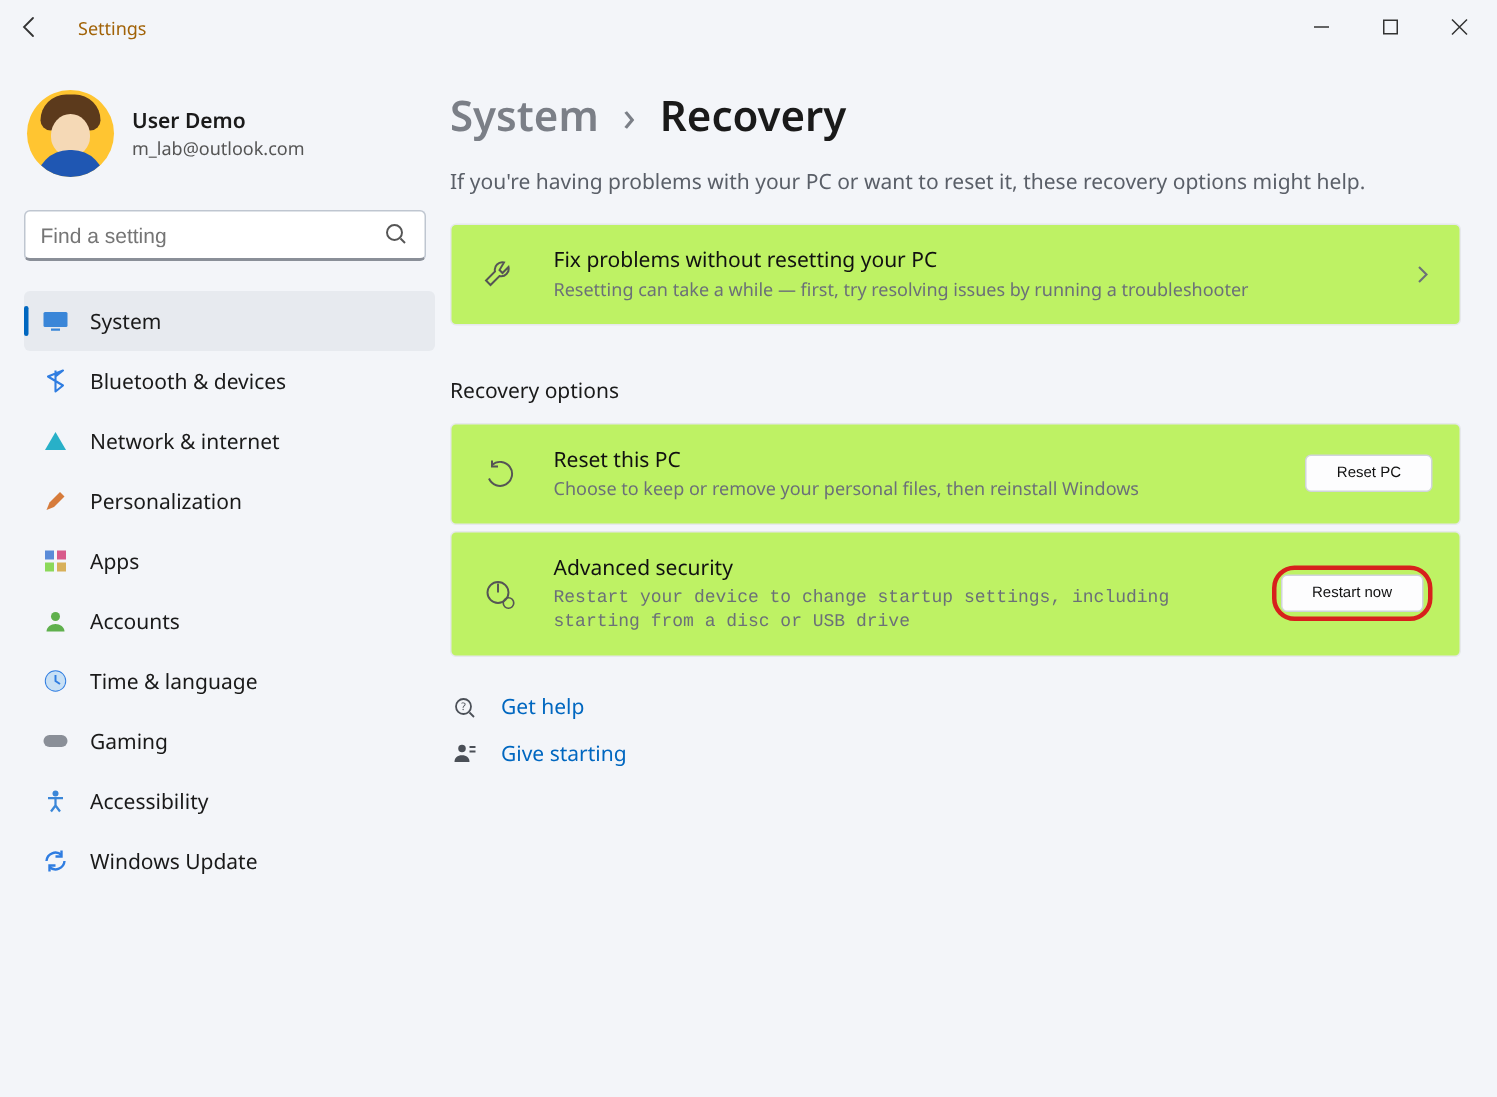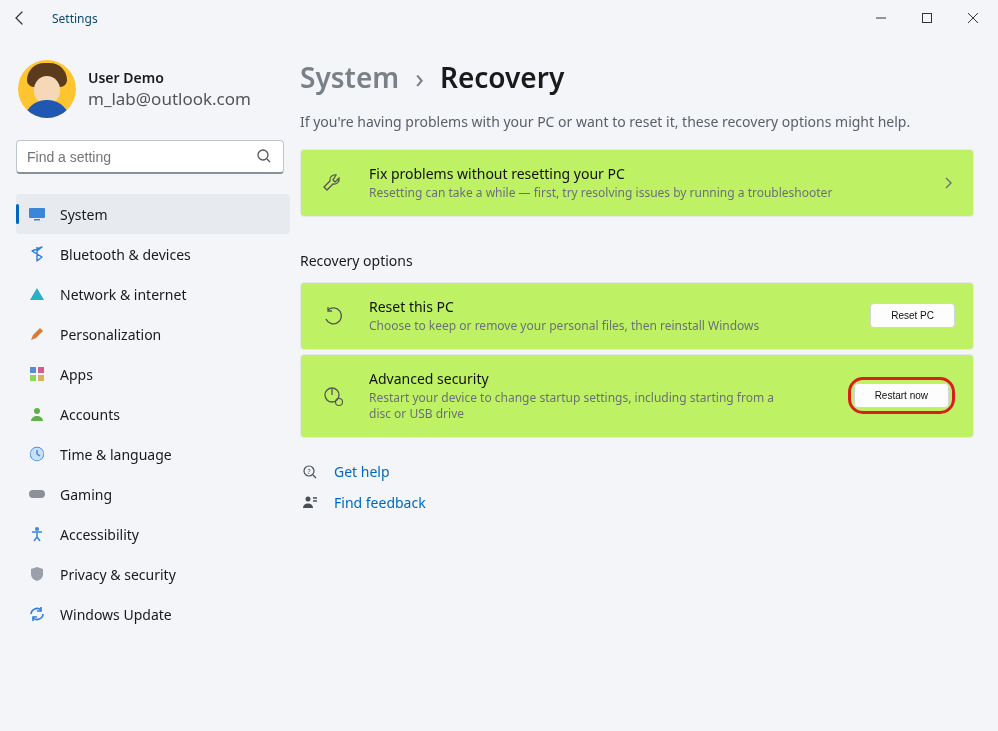--- a/index.html
+++ b/index.html
@@ -14,39 +14,39 @@
   .titlebar {
     height: 36px;
     display: flex; align-items: center;
     padding: 0 2px;
   }
   .titlebar .back {
     width: 36px; height: 36px;
     display:flex; align-items:center; justify-content:center;
     color:#555;
   }
-  .titlebar .title { font-size:12px; margin-left: 14px; color:#0c4a6e;}
+  .titlebar .title { font-size:12px; margin-left: 14px; color:#a16207;}
   .titlebar .spacer { flex:1; }
   .winbtn {
     width:46px; height:36px;
     display:flex; align-items:center; justify-content:center;
     color:#333;
   }
   .layout { display:flex; height: calc(731px - 36px); }
   .sidebar { width: 300px; padding: 18px 10px 10px 16px; display:flex; flex-direction:column; gap:8px;}
   .profile { display:flex; align-items:center; gap:12px; padding:6px 4px 6px 2px;}
   .avatar {
     width:58px; height:58px; border-radius:50%;
     background:#ffc531; position:relative; overflow:hidden;
   }
   .avatar .hair{position:absolute;top:3px;left:9px;width:40px;height:24px;background:#5c3a1c;border-radius:20px 20px 8px 8px;}
   .avatar .face{position:absolute;top:16px;left:16px;width:26px;height:28px;background:#f5d9b6;border-radius:50% 50% 46% 46%;}
   .avatar .shirt{position:absolute;bottom:-6px;left:6px;width:46px;height:24px;background:#1f57b3;border-radius:22px 22px 0 0;}
   .profile .name{font-weight:600; font-size:14px;}
-  .profile .email{font-size:17px; color:#555;}
+  .profile .email{font-size:12px; color:#555;}
   .searchwrap { position:relative; margin:8px 6px 8px 0;}
   .search {
     width: 268px; height:34px; border:1px solid #bfc6d0; border-radius:4px;
     background:#fff; padding:0 36px 0 10px; font-size:14px; outline:none;
     border-bottom:2px solid #8a8f98;
   }
   .searchwrap .sicon{position:absolute; right:12px; top:8px; color:#555;}
   .nav { margin-top:4px; display:flex; flex-direction:column; gap:0px;}
   .navitem{
     display:flex; align-items:center; gap:14px;
@@ -219,28 +219,20 @@
             <svg width="16" height="16" viewBox="0 0 16 16">
               <circle cx="8" cy="3" r="2" fill="#3a86d8"></circle>
               <path d="M3 6h10M8 6v5l-3 4M8 11l3 4" stroke="#3a86d8" stroke-width="1.5" fill="none"></path>
             </svg>
           </span>
         <span>Accessibility</span>
       </div>
       <div class="navitem">
         <span class="navicon">
             <svg width="16" height="16" viewBox="0 0 16 16">
-              <path d="M8 1l6 2v5c0 4-3 6-6 7-3-1-6-3-6-7V3z" fill="#9aa0aa"></path>
-            </svg>
-          </span>
-        <span>Privacy &amp; security</span>
-      </div>
-      <div class="navitem">
-        <span class="navicon">
-            <svg width="16" height="16" viewBox="0 0 16 16">
               <path d="M2 8a6 6 0 0 1 10-4M14 8a6 6 0 0 1-10 4" fill="none" stroke="#2f7de1" stroke-width="1.6"></path>
               <path d="M12 1v4h-4M4 15v-4h4" fill="none" stroke="#2f7de1" stroke-width="1.6"></path>
             </svg>
           </span>
         <span>Windows Update</span>
       </div>
     </div>
   </div>
 
   <div class="main">
@@ -289,21 +281,21 @@
     <div class="card" style="margin-top:4px;">
       <div class="ico">
         <svg width="22" height="22" viewBox="0 0 22 22">
             <circle cx="10" cy="10" r="7" fill="none" stroke="#555" stroke-width="1.3"></circle>
             <path d="M10 4v6" stroke="#555" stroke-width="1.3"></path>
             <circle cx="17" cy="17" r="3.5" fill="none" stroke="#555" stroke-width="1.1"></circle>
           </svg>
       </div>
       <div class="body">
         <div class="title">Advanced security</div>
-        <div class="desc" style="max-width:430px;">Restart your device to change startup settings, including starting from a disc or USB drive</div>
+        <div class="desc" style="max-width:430px;font-family:Liberation Mono, monospace;">Restart your device to change startup settings, including starting from a disc or USB drive</div>
       </div>
       <div class="act">
         <span class="highlight">
           <button class="btn">Restart now</button>
         </span>
       </div>
     </div>
 
 
     <div class="footlinks">
@@ -318,17 +310,17 @@
         <span>Get help</span>
       </div>
       <div class="fl">
         <span class="fi">
             <svg width="16" height="16" viewBox="0 0 16 16">
               <circle cx="6" cy="4" r="2.5" fill="#4a4f57"></circle>
               <path d="M1 13c0-3 2-4.5 5-4.5s5 1.5 5 4.5z" fill="#4a4f57"></path>
               <path d="M11 3h4M11 6h4" stroke="#4a4f57" stroke-width="1.3"></path>
             </svg>
           </span>
-        <span>Find feedback</span>
+        <span>Give starting</span>
       </div>
     </div>
   </div>
 </div>
 
 </body></html>

